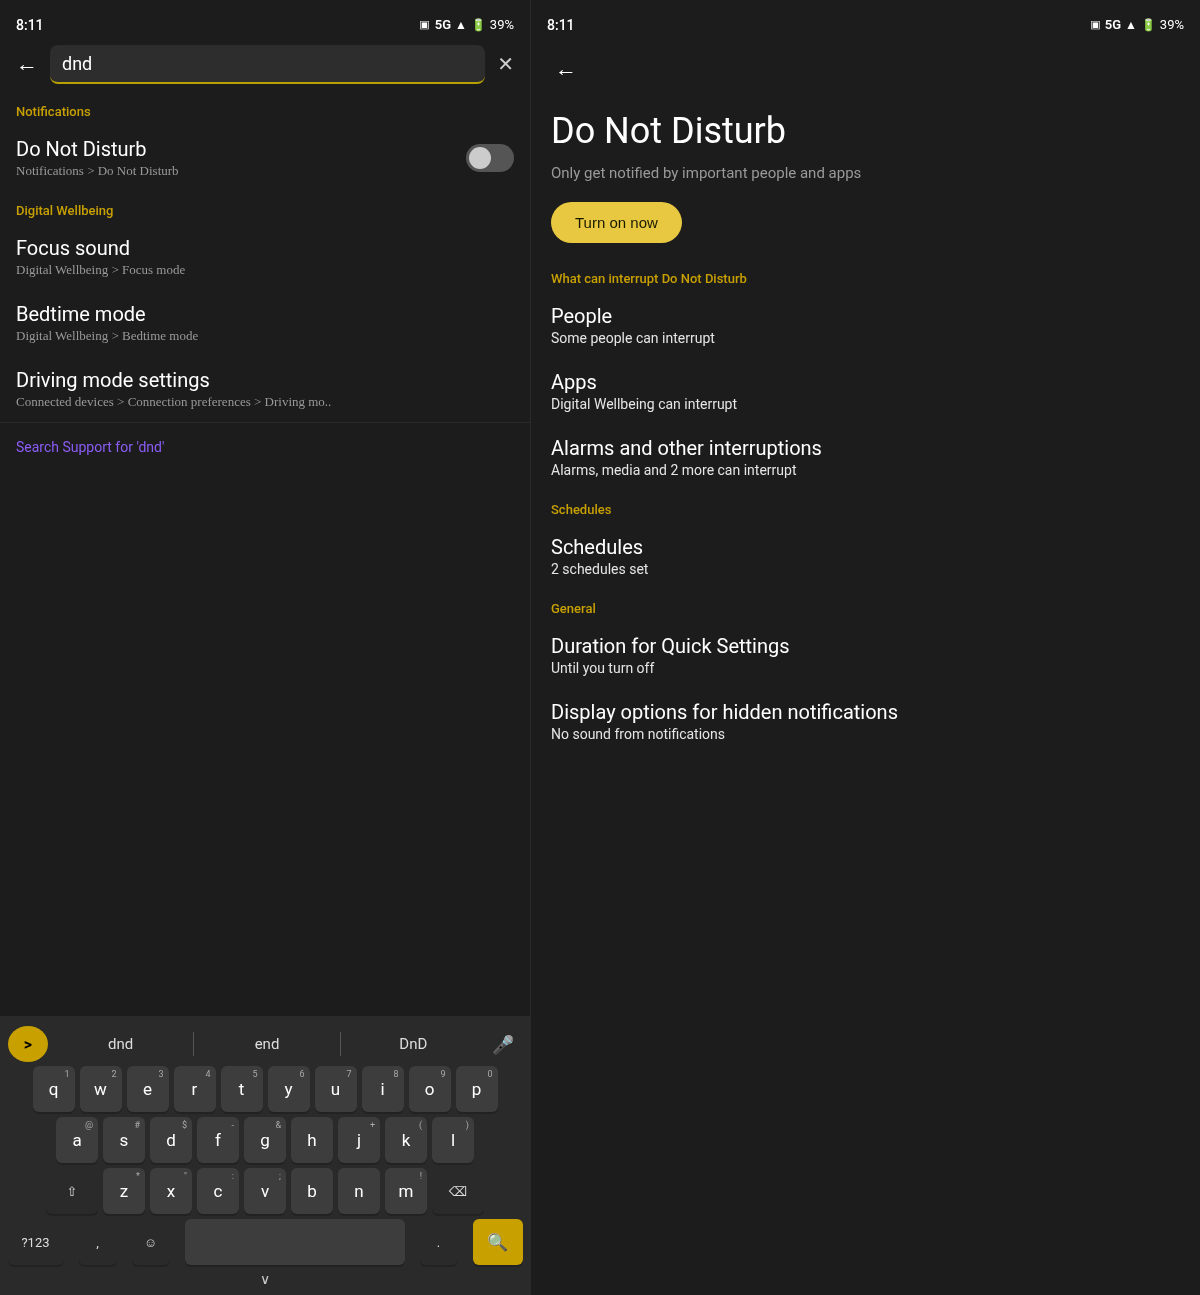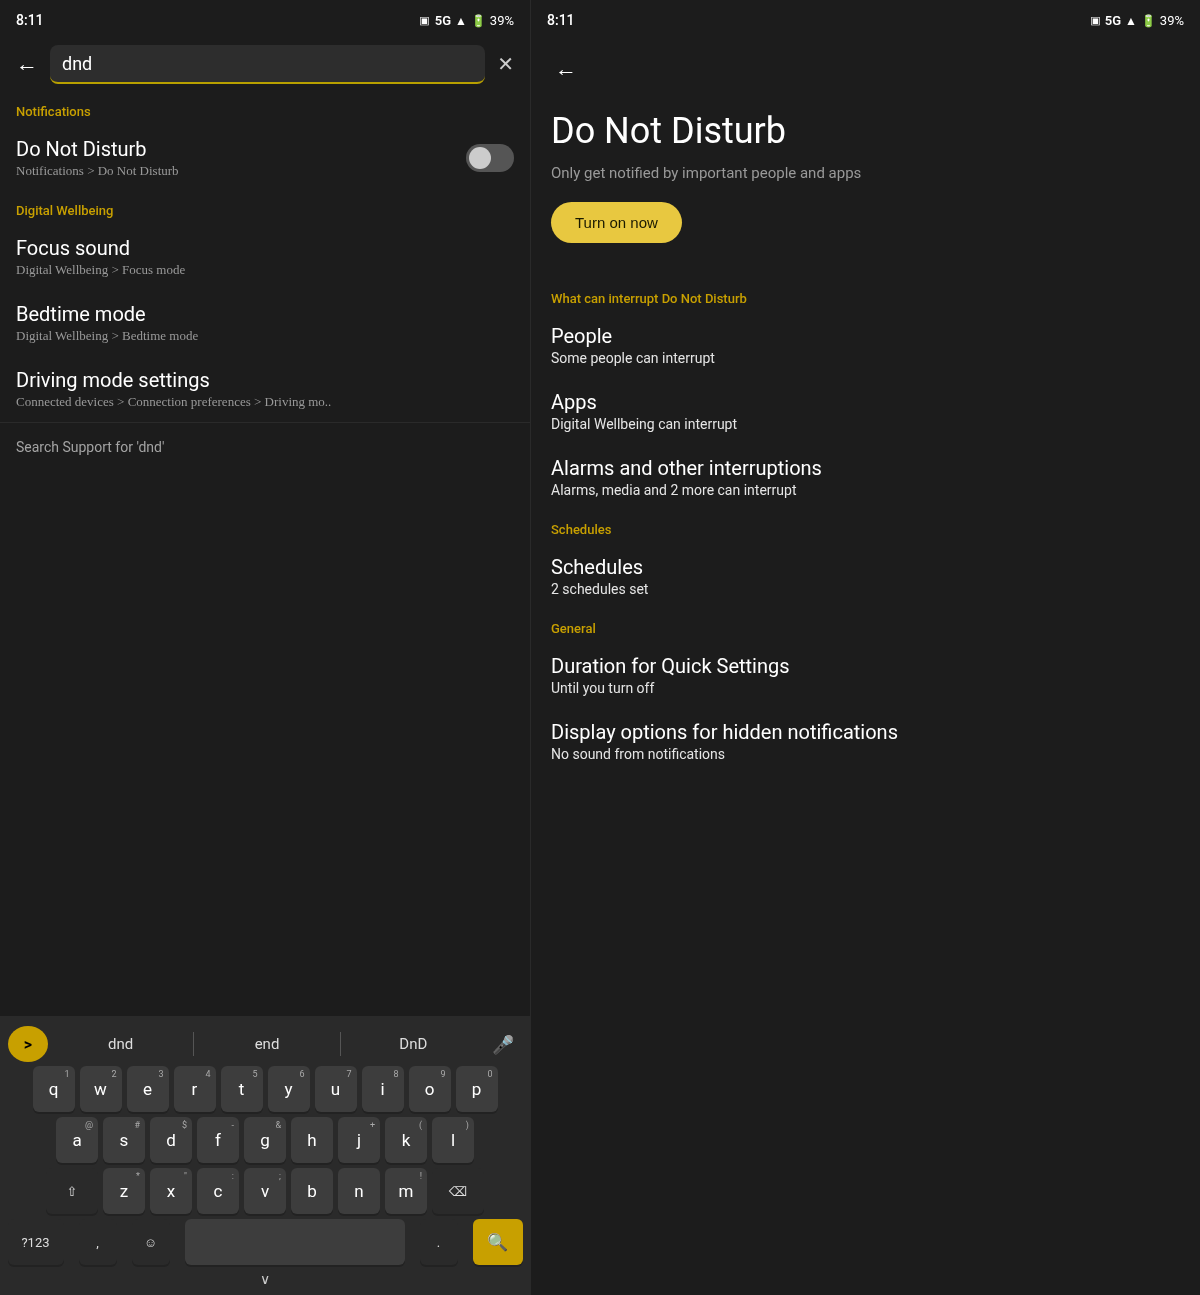--- a/index.html
+++ b/index.html
@@ -30,22 +30,22 @@
       display: flex;
       flex-direction: column;
       overflow: hidden;
       border-left: 1px solid #2a2a2a;
     }
 
     
     .status-bar {
       display: flex;
       justify-content: space-between;
-      align-items: flex-end;
-      padding: 8px 16px;
+      align-items: flex-start;
+      padding: 17px 16px;
       height: 36px;
       background: #1c1c1c;
     }
     .status-bar .time {
       color: #fff;
       font-size: 14px;
       font-weight: 500;
     }
     .status-icons {
       display: flex;
@@ -147,21 +147,21 @@
       background: #ccc;
       border-radius: 50%;
       position: absolute;
       top: 3px;
       left: 3px;
       transition: left 0.2s;
     }
 
     .search-support-link {
       padding: 16px;
-      color: #a3a3a3;
+      color: #8b5cf6;
       font-size: 14px;
       cursor: pointer;
     }
 
     
     .keyboard-area {
       background: #2a2a2a;
       padding: 6px 4px 4px 4px;
       flex-shrink: 0;
     }
@@ -311,21 +311,21 @@
 
     .turn-on-btn {
       background: #e8c840;
       color: #1a1a00;
       border: none;
       border-radius: 24px;
       padding: 12px 24px;
       font-size: 15px;
       font-weight: 500;
       cursor: pointer;
-      margin-bottom: 36px;
+      margin-bottom: 16px;
     }
 
     .right-section-header {
       color: #c8a000;
       font-size: 13px;
       font-weight: 500;
       padding: 12px 0 6px 0;
     }
 
     .right-item {

